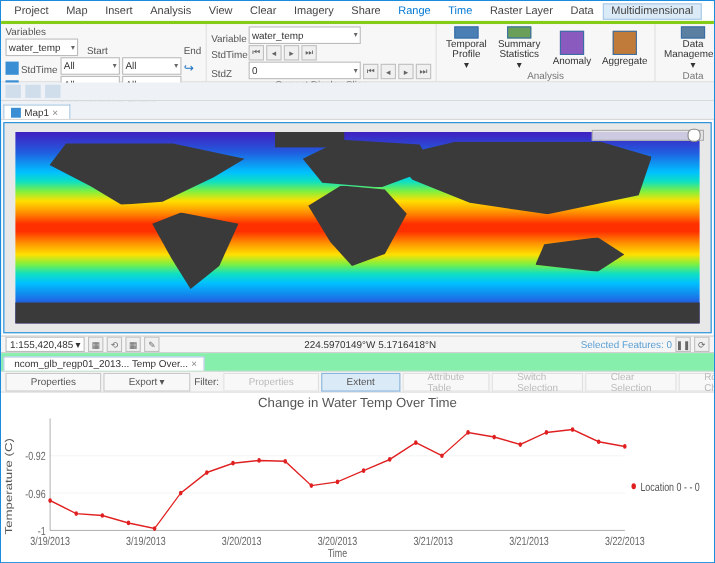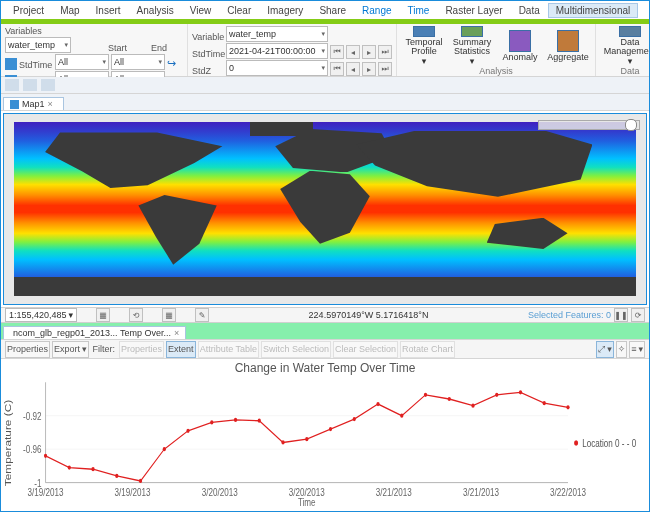--- a/index.html
+++ b/index.html
@@ -1,17 +1,17 @@
 <!DOCTYPE html>
 <html><head>
 <meta charset="utf-8">
 <style>
 body{margin:0;font-family:"Segoe UI",Arial,sans-serif;font-size:10px;color:#333;background:#f5f5f5;user-select:none}
 .window{border:1px solid #1a8cdb;width:648px;height:510px;background:#fff;display:flex;flex-direction:column;overflow:hidden}
-.menubar{display:flex;background:#fff;border-bottom:5px solid #84cc16;height:18px;align-items:center;padding:0 4px;gap:0}
+.menubar{display:flex;background:#fff;border-bottom:3px solid #84cc16;height:18px;align-items:center;padding:0 4px;gap:0}
 .menubar .menu-item{padding:2px 8px;cursor:pointer;color:#444}
 .menubar .menu-item.active{background:#dbeaf7;border:1px solid #a7c7e7;padding:1px 7px}
 .menubar .menu-item.highlighted{color:#0078d4}
 .ribbon{display:flex;background:#f7f7f7;border-bottom:1px solid #d5d5d5;height:52px}
 .rgroup{border-right:1px solid #e0e0e0;padding:2px 4px;display:flex;flex-direction:column;justify-content:space-between}
 .rgroup-label{font-size:9px;color:#777;text-align:center;height:10px}
 .rgroup-content{display:flex;gap:2px;align-items:flex-start;flex:1}
 .varsel{display:flex;flex-direction:column;gap:1px}
 .lbl{font-size:9px;color:#555;margin-bottom:0}
 .dropdown{background:#fff;border:1px solid #bbb;height:14px;font-size:9px;padding:0 2px;display:flex;align-items:center;justify-content:space-between;cursor:pointer}
@@ -25,28 +25,28 @@
 .thinbar .tbtn{width:14px;height:12px;background:#d0ddea;cursor:pointer}
 .map-tab-strip{display:flex;background:#eef2f7;height:16px;border-bottom:1px solid #d5d5d5;align-items:flex-end;padding-left:2px}
 .map-tab{background:#fff;border:1px solid #a9c5e0;border-bottom:none;padding:1px 10px 1px 6px;font-size:9px;display:flex;align-items:center;gap:3px}
 .map-tab .micon{width:9px;height:9px;background:#3a8fd4}
 .map-view{flex:1;border:1px solid #1a8cdb;margin:2px;position:relative;background:#e8e8e8;min-height:190px}
 .map-canvas{position:absolute;left:10px;top:8px;right:10px;bottom:8px;background:linear-gradient(to bottom,#4020c0 0%,#3040d0 6%,#2060e0 11%,#1090f0 16%,#00c0ff 21%,#10e0c0 26%,#80f040 31%,#ffe000 36%,#ff9000 42%,#ff3000 48%,#ff3000 52%,#ff9000 58%,#ffe000 64%,#80f040 69%,#10e0c0 74%,#00c0ff 79%,#1090f0 84%,#2060e0 89%,#3040d0 94%,#4020c0 100%)}
 .land{position:absolute;background:#3a3a3a}
 .slider{position:absolute;top:6px;right:6px;width:100px;height:8px;background:rgba(230,230,230,.85);border:1px solid #aaa;}
 .slider .shandle{position:absolute;right:2px;top:-2px;width:10px;height:10px;border:1px solid #888;background:#fff;border-radius:5px}
 .status-map{height:14px;display:flex;align-items:center;justify-content:space-between;padding:0 4px;font-size:9px;background:#f5f5f5;border-top:1px solid #d0d0d0;border-bottom:1px solid #d0d0d0}
-.status-map .sleft{display:flex;gap:19px;align-items:center}
+.status-map .sleft{display:flex;gap:3px;align-items:center}
 .scale-box{border:1px solid #bbb;background:#fff;padding:0 3px;display:flex;align-items:center;height:12px}
 .tinybtn{width:12px;height:12px;border:1px solid #c0c0c0;background:#f0f0f0;cursor:pointer;display:flex;align-items:center;justify-content:center;font-size:8px;color:#666}
 .chart-tab-strip{display:flex;background:#86efac;height:16px;border-bottom:1px solid #d5d5d5;align-items:flex-end;padding-left:2px}
 .chart-tab{background:#fff;border:1px solid #a9c5e0;border-bottom:none;padding:1px 6px;font-size:9px;display:flex;align-items:center;gap:3px}
 .chart-tab .xclose{color:#888;cursor:pointer;font-size:9px}
 .chart-toolbar{display:flex;background:#f5f5f5;border-bottom:1px solid #d5d5d5;height:18px;align-items:center;padding:0 4px;gap:2px;font-size:9px}
-.ctbtn{border:1px solid #c8c8c8;background:#f8f8f8;padding:1px 1px;display:flex;align-items:center;gap:2px;cursor:pointer;color:#555;height:13px}
+.ctbtn{border:1px solid #c8c8c8;background:#f8f8f8;padding:1px 22px;display:flex;align-items:center;gap:2px;cursor:pointer;color:#555;height:13px}
 .ctbtn.disabled{color:#bbb;border-color:#e0e0e0}
 .ctbtn.active{background:#dbeaf7;border-color:#8ab5da}
 .chart-area{flex:1;position:relative;background:#fff}
 .chart-title{text-align:center;font-size:12px;padding:2px 0;color:#555}
 svg.chart{width:100%;height:calc(100% - 20px)}
 .axis{stroke:#888;stroke-width:.5}
 .grid{stroke:#eee;stroke-width:.5}
 .series-line{stroke:#e02020;stroke-width:1;fill:none}
 .pt{fill:#e02020}
 .axlab{font-size:8px;fill:#666}
@@ -79,22 +79,22 @@
     <div class="rgroup" style="width:188px">
       <div class="rgroup-content" style="flex-direction:column;gap:1px">
         <div class="row" style="align-items:flex-end;gap:8px">
           <div class="varsel">
             <span class="lbl">Variables</span>
             <div class="dropdown" style="width:60px">
                 <span>water_temp</span>
                 <span class="caret">▾</span>
               </div>
           </div>
-          <span class="lbl" style="width:48px;text-align:right">Start</span>
-          <span class="lbl" style="width:48px;text-align:center">End</span>
+          <span class="lbl" style="width:48px;text-align:left">Start</span>
+          <span class="lbl" style="width:48px;text-align:right">End</span>
         </div>
         <div class="row">
           <span class="vicon"></span>
           <span class="lbl" style="width:34px">StdTime</span>
           <div class="dropdown" style="width:48px">
               <span>All</span>
               <span class="caret">▾</span>
             </div>
           <div class="dropdown" style="width:48px">
               <span>All</span>
@@ -123,24 +123,20 @@
       <div class="rgroup-content" style="flex-direction:column;gap:1px">
         <div class="row">
           <span class="lbl" style="width:32px">Variable</span>
           <div class="dropdown" style="width:96px">
               <span>water_temp</span>
               <span class="caret">▾</span>
             </div>
         </div>
         <div class="row">
           <span class="lbl" style="width:32px">StdTime</span>
-          <div class="dropdown" style="width:96px">
-              <span>2021-04-21T00:00:00</span>
-              <span class="caret">▾</span>
-            </div>
           <span class="tinybtn">⏮</span>
           <span class="tinybtn">◂</span>
           <span class="tinybtn">▸</span>
           <span class="tinybtn">⏭</span>
         </div>
         <div class="row">
           <span class="lbl" style="width:32px">StdZ</span>
           <div class="dropdown" style="width:96px">
               <span>0</span>
               <span class="caret">▾</span>

